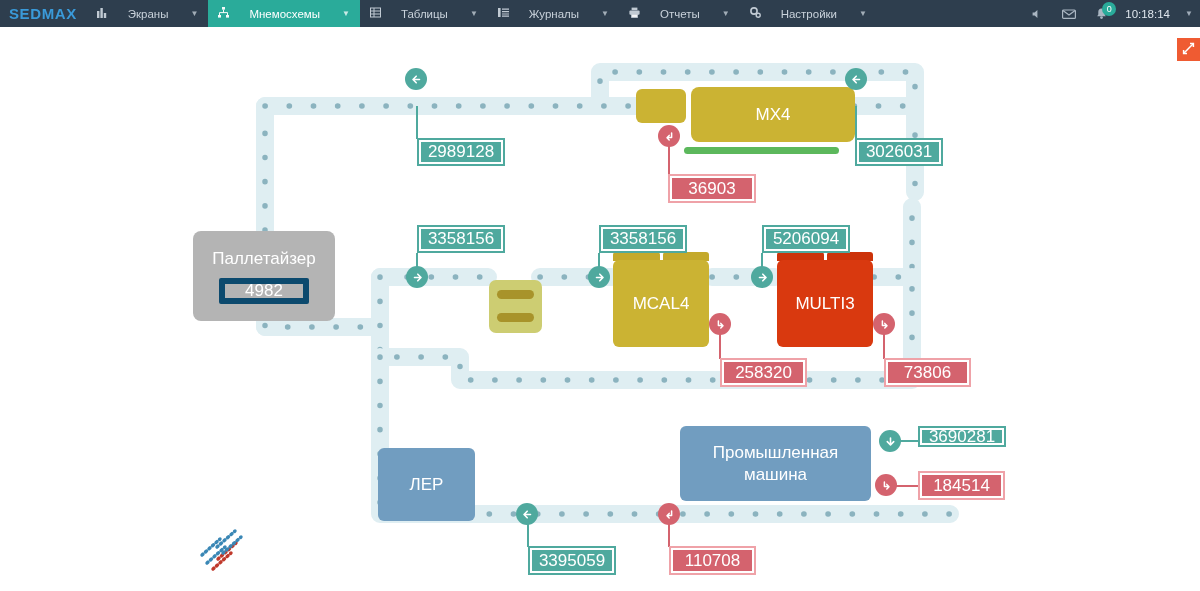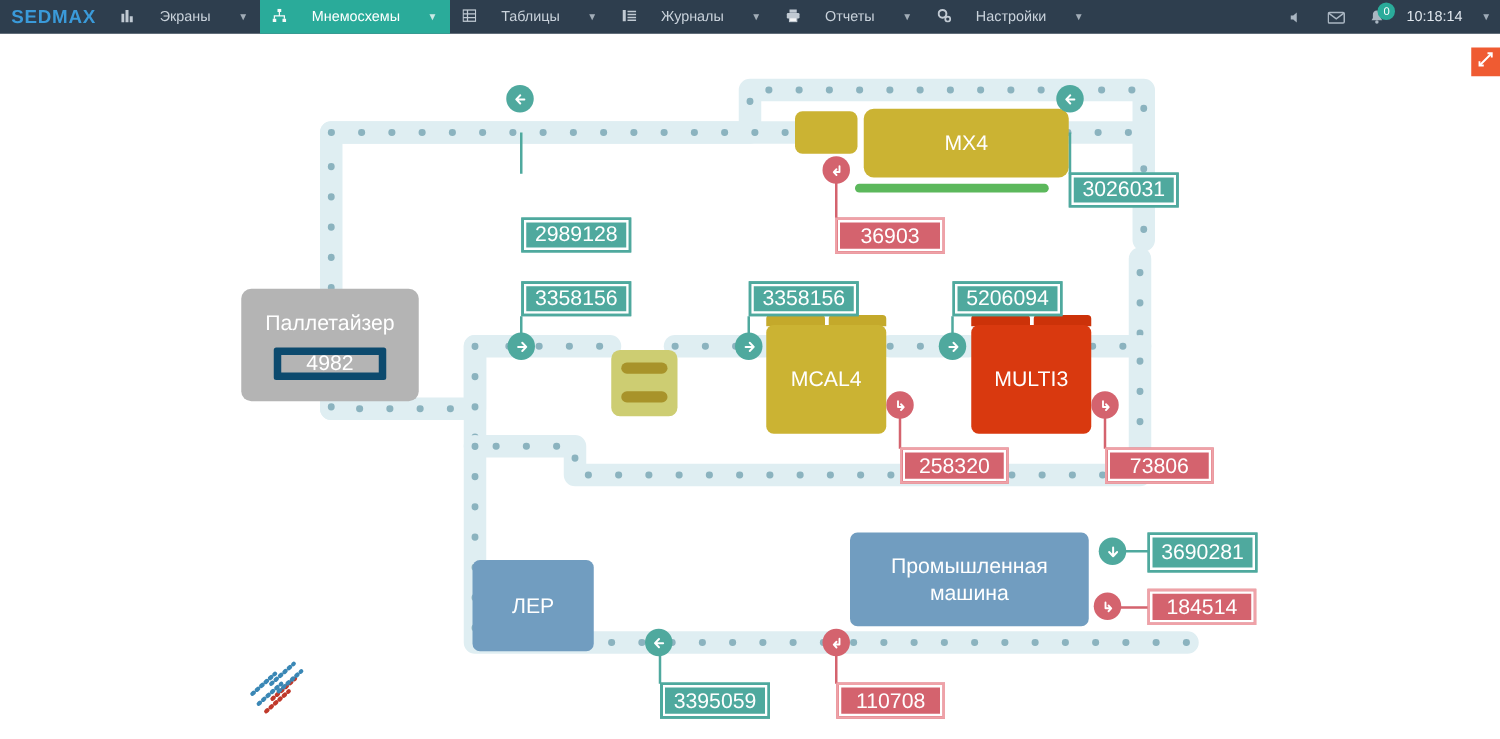--- a/index.html
+++ b/index.html
@@ -356,21 +356,21 @@
       <div class="blk-label">Промышленная</div>
       <div class="blk-label">машина</div>
     </div>
 
     <div class="conn teal" style="left:416px; top:79px; width:2px; height:33px;"></div>
     <div class="cbadge teal" style="left:405px; top:41px;">
       <svg width="13" height="13" viewBox="0 0 13 13">
           <path d="M9.5 6.5 H3.4 M6.2 3.2 L3 6.5 L6.2 9.8" stroke="#fff" stroke-width="1.6" fill="none" stroke-linecap="round" stroke-linejoin="round"></path>
         </svg>
     </div>
-    <div class="vbox teal" style="left:417px; top:111px; width:88px; height:28px;margin-top:36px;">2989128</div>
+    <div class="vbox teal" style="left:417px; top:111px; width:88px; height:28px;">2989128</div>
 
     <div class="conn teal" style="left:855px; top:79px; width:2px; height:33px;"></div>
     <div class="cbadge teal" style="left:845px; top:41px;">
       <svg width="13" height="13" viewBox="0 0 13 13">
           <path d="M9.5 6.5 H3.4 M6.2 3.2 L3 6.5 L6.2 9.8" stroke="#fff" stroke-width="1.6" fill="none" stroke-linecap="round" stroke-linejoin="round"></path>
         </svg>
     </div>
     <div class="vbox teal" style="left:855px; top:111px; width:88px; height:28px;">3026031</div>
 
     <div class="conn red" style="left:668px; top:106px; width:2px; height:42px;"></div>
@@ -420,21 +420,21 @@
         </svg>
     </div>
     <div class="vbox red" style="left:884px; top:331px; width:87px; height:29px;">73806</div>
 
     <div class="conn teal" style="left:896px; top:413px; width:24px; height:2px;"></div>
     <div class="cbadge teal" style="left:879px; top:403px;">
       <svg width="13" height="13" viewBox="0 0 13 13">
           <path d="M6.5 3 V9.6 M3.3 6.6 L6.5 10 L9.7 6.6" stroke="#fff" stroke-width="1.6" fill="none" stroke-linecap="round" stroke-linejoin="round"></path>
         </svg>
     </div>
-    <div class="vbox teal" style="left:918px; top:399px; width:88px; height:32px;">3690281</div>
+    <div class="vbox teal" style="left:918px; top:399px; width:88px; height:21px;">3690281</div>
 
     <div class="conn red" style="left:896px; top:458px; width:24px; height:2px;"></div>
     <div class="cbadge red" style="left:875px; top:447px;">
       <svg width="13" height="13" viewBox="0 0 13 13">
           <path d="M4.4 3 V7.6 H8.8 M6.8 5.4 L9 7.7 L6.8 10" stroke="#fff" stroke-width="1.5" fill="none" stroke-linecap="round" stroke-linejoin="round"></path>
         </svg>
     </div>
     <div class="vbox red" style="left:918px; top:444px; width:87px; height:29px;">184514</div>
 
     <div class="conn teal" style="left:527px; top:487px; width:2px; height:33px;"></div>

